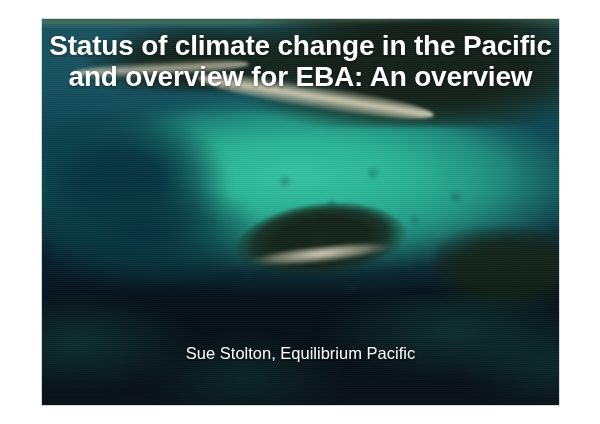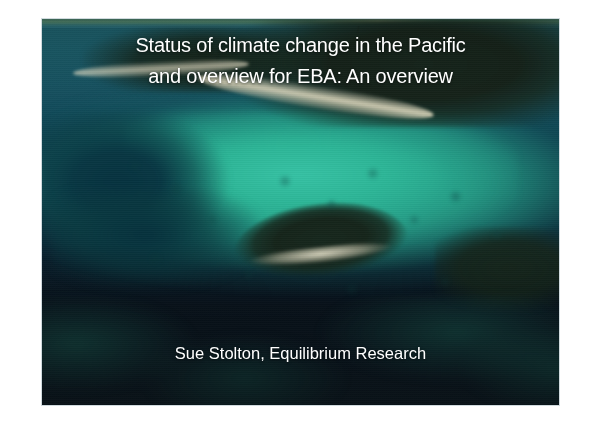--- a/index.html
+++ b/index.html
@@ -256,22 +256,22 @@
   .title-block {
     position: absolute;
     left: 42px;
     top: 30px;
     width: 517px;
     text-align: center;
     z-index: 5;
   }
   .title-line {
     color: #ffffff;
-    font-size: 20px;
-    font-weight: normal;
+    font-size: 28px;
+    font-weight: bold;
     line-height: 31px;
     letter-spacing: -0.2px;
     text-shadow: 0 1px 3px rgba(0,0,0,0.45);
     white-space: nowrap;
   }
 
   .subtitle-block {
     position: absolute;
     left: 42px;
     top: 342px;
@@ -316,16 +316,16 @@
       <div class="photo-vignette"></div>
     </div>
   </div>
 
   <div class="title-block">
     <div class="title-line">Status of climate change in the Pacific</div>
     <div class="title-line">and overview for EBA: An overview</div>
   </div>
 
   <div class="subtitle-block">
-    <div class="subtitle-line">Sue Stolton, Equilibrium Research</div>
+    <div class="subtitle-line">Sue Stolton, Equilibrium Pacific</div>
   </div>
 
 </div>
 
 </body></html>

